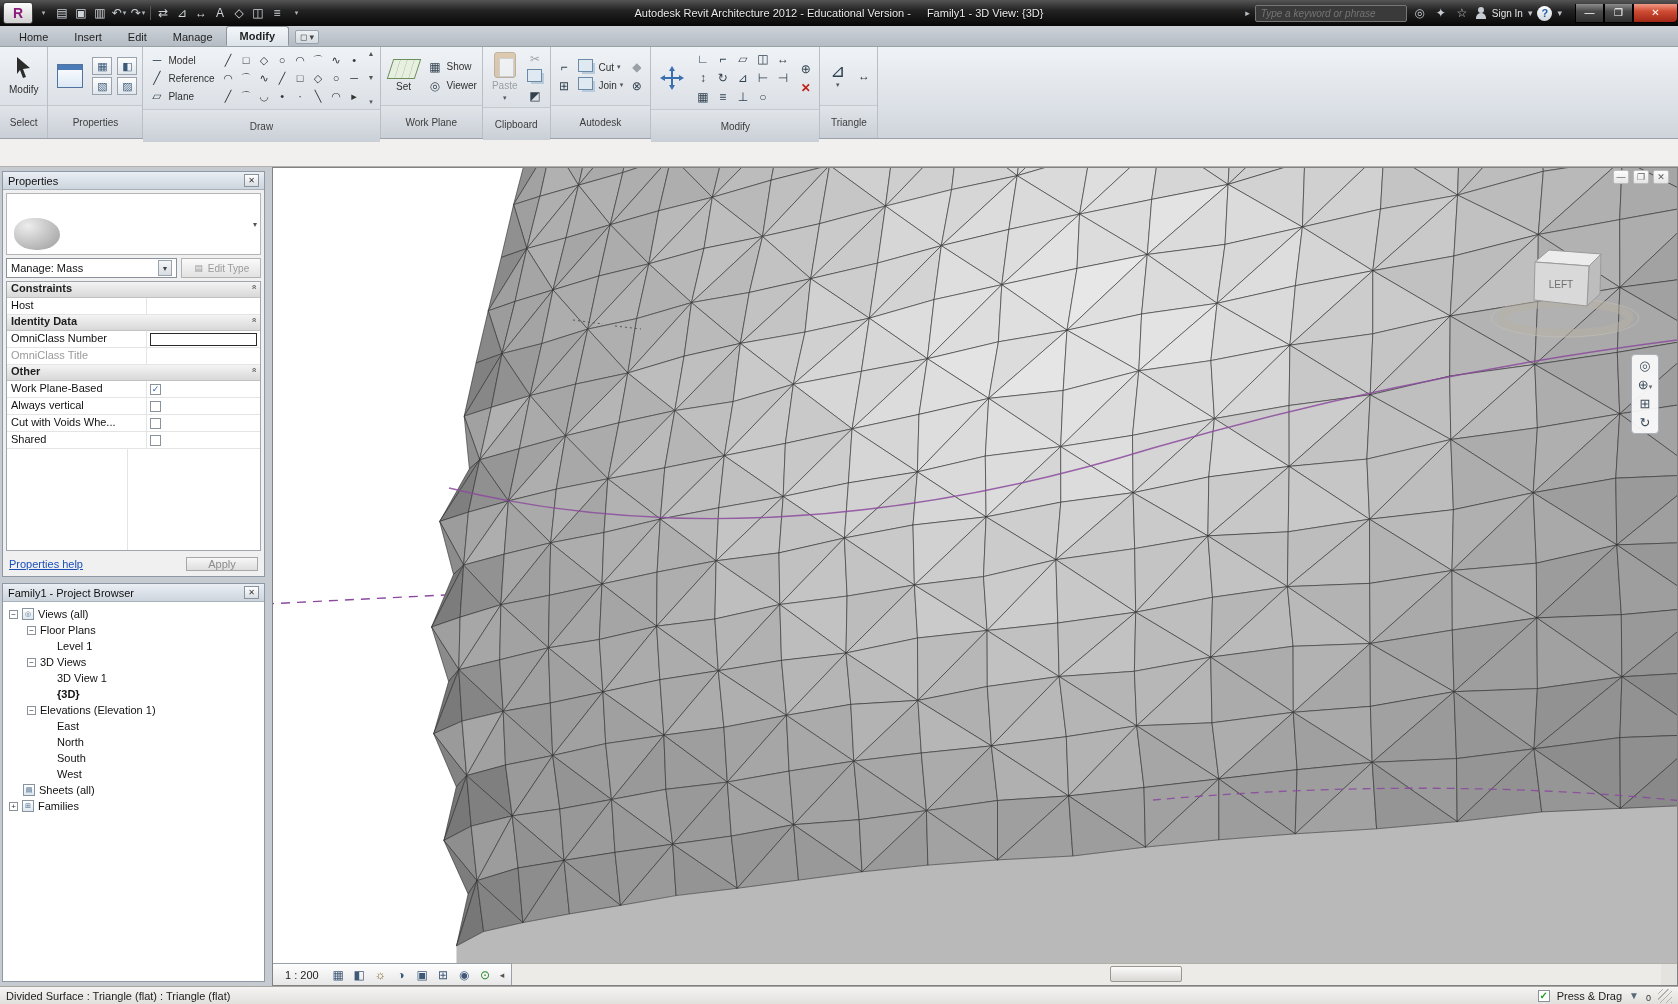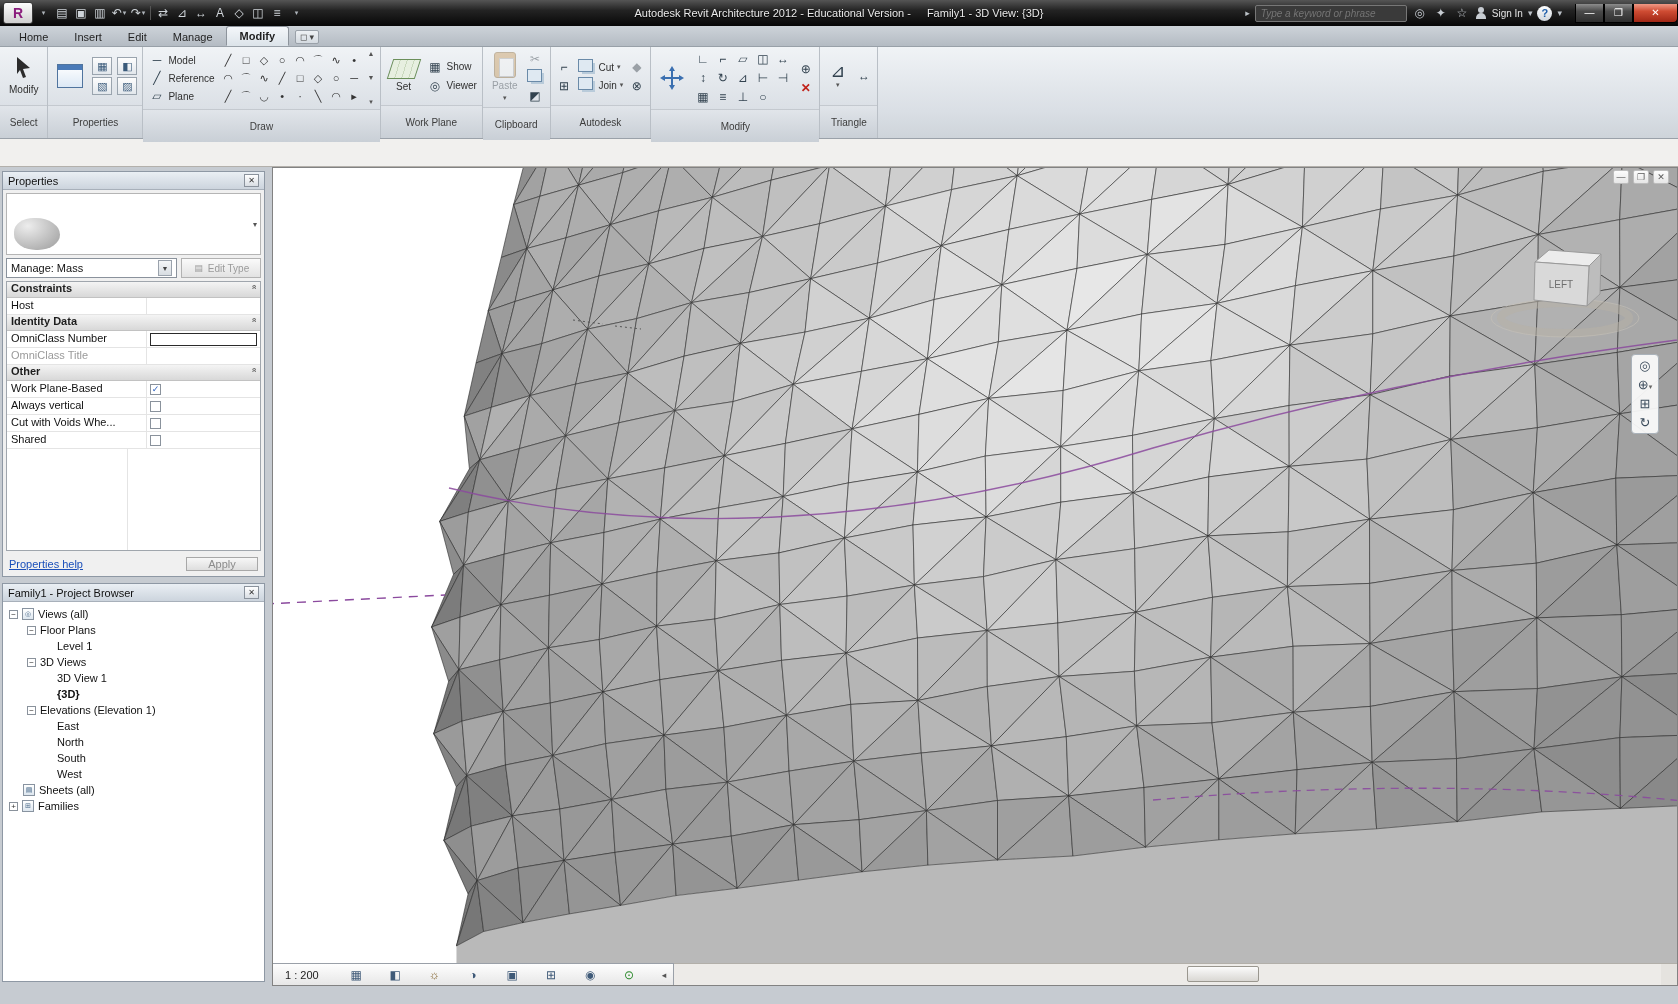--- a/index.html
+++ b/index.html
@@ -111,21 +111,21 @@
 
   
   .viewport{position:absolute;left:272px;top:0;right:0;bottom:0;background:#fff;border:1px solid #828282;overflow:hidden}
   #mesh-svg{position:absolute;left:0;top:0}
   .vp-controls{position:absolute;top:2px;right:8px;display:flex;gap:4px;z-index:5}
   .vp-controls span{width:16px;height:14px;display:flex;align-items:center;justify-content:center;font-size:9px;color:#5a5a5a;background:linear-gradient(#fcfcfc,#e6e6e6);border:1px solid #bdbdbd;border-radius:2px}
   .navbar{position:absolute;right:18px;top:186px;width:28px;background:rgba(252,252,252,.92);border:1px solid #aab2ba;border-radius:4px;display:flex;flex-direction:column;align-items:center;padding:3px 0;gap:4px;z-index:5}
   .navbar span{font-size:13px;color:#3c4c5c}
   .navbar .dd{font-size:7px;color:#666}
   .vcb{position:absolute;left:0;right:0;bottom:0;height:22px;display:flex;z-index:6}
-  .vcb-main{display:flex;align-items:center;background:linear-gradient(#fefefe,#e7e7e7);border-top:1px solid #9aa0a8;border-right:1px solid #9aa0a8;padding:0 4px;gap:20px}
+  .vcb-main{display:flex;align-items:center;background:linear-gradient(#fefefe,#e7e7e7);border-top:1px solid #9aa0a8;border-right:1px solid #9aa0a8;padding:0 4px;gap:2px}
   .vcb-scale{font-size:11px;color:#222;padding:0 7px;height:18px;display:flex;align-items:center;border:1px solid transparent}
   .vcb-ic{width:19px;height:18px;display:flex;align-items:center;justify-content:center;font-size:12px;color:#3f5a78}
   .vcb-ic.green{color:#2e8b2e}
   .vcb-ic.amber{color:#8a6d3b}
   .vcb-arrow{font-size:9px;color:#555;padding:0 3px}
   .hscroll{flex:1;background:#edebe8;border-top:1px solid #b2afa9;position:relative}
   .hthumb{position:absolute;left:52%;top:2px;width:72px;height:16px;background:linear-gradient(#fbfbfb,#d9d7d3);border:1px solid #9a978f;border-radius:2px}
   .vcorner{width:16px;background:#e5e3df;border-top:1px solid #b2afa9}
 
   
@@ -1217,14 +1217,24 @@
         </div>
         <div class="hscroll">
           <div class="hthumb"></div>
         </div>
         <div class="vcorner"></div>
       </div>
     </div>
 
   </div>
 
+  <div class="statusbar">
+    <span>Divided Surface : Triangle (flat) : Triangle (flat)</span>
+    <div class="sb-right">
+      <span class="sb-cb on"></span>
+      <span>Press &amp; Drag</span>
+      <span class="funnel">▼</span>
+      <span class="fcount">0</span>
+      <span class="grip"></span>
+    </div>
+  </div>
 
 </div>
 
 </body></html>

